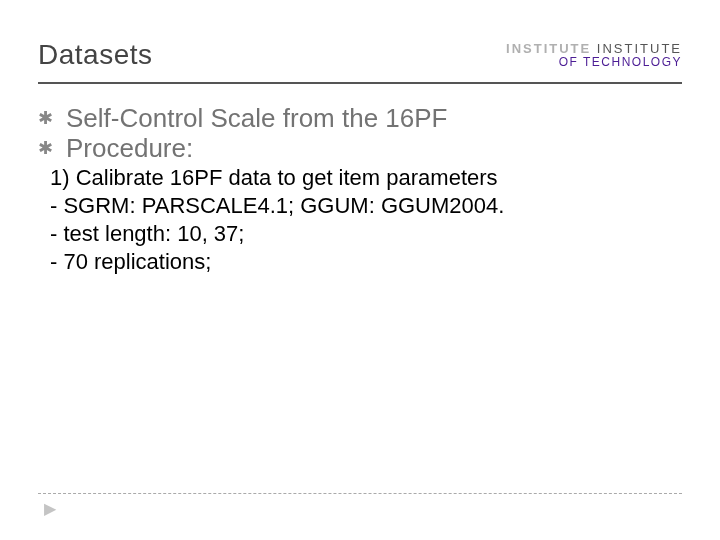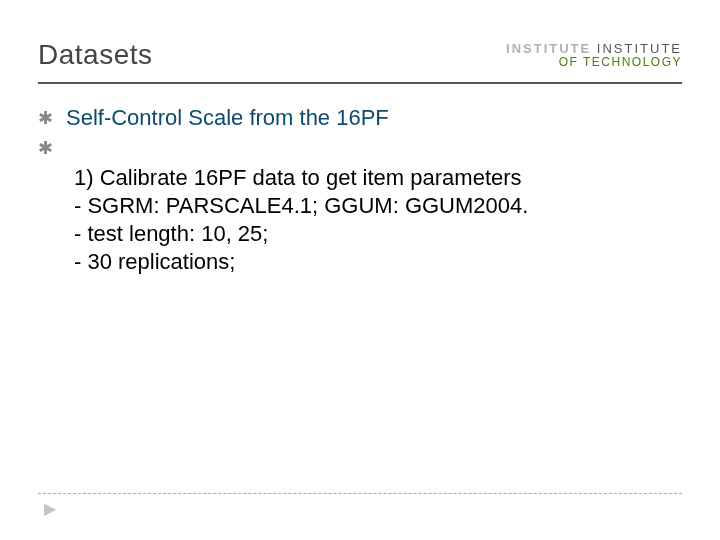--- a/index.html
+++ b/index.html
@@ -42,21 +42,21 @@
     color: #b0b0b0;
     font-size: 13px;
     letter-spacing: 2px;
     font-weight: 600;
   }
   .logo-strong {
     color: #555;
     font-weight: 400;
   }
   .logo-bottom {
-    color: #4d7c0f;
+    color: #4c1d95;
     font-size: 12px;
     letter-spacing: 1.5px;
     font-weight: 500;
   }
   .rule {
     position: absolute;
     left: 38px;
     right: 38px;
     top: 82px;
     border-top: 2px solid #555;
@@ -75,26 +75,26 @@
   .marker {
     width: 28px;
     flex: 0 0 28px;
     font-size: 18px;
     color: #888;
     line-height: 28px;
     text-align: left;
     font-family: "Segoe UI Symbol", "Arial", sans-serif;
   }
   .bullet-text {
-    font-size: 22px;
+    font-size: 26px;
     line-height: 28px;
-    color: #0c4a6e;
+    color: #737373;
   }
   .cont {
-    margin-left: 36px;
+    margin-left: 12px;
     font-size: 22px;
     line-height: 28px;
     color: #000;
   }
   .footer-rule {
     position: absolute;
     left: 38px;
     right: 38px;
     bottom: 46px;
     border-top: 1px dashed #aaa;
@@ -126,25 +126,26 @@
 
   <div class="body">
 
     <div class="bullet-row">
       <div class="marker">✱</div>
       <div class="bullet-text">Self-Control Scale from the 16PF</div>
     </div>
 
     <div class="bullet-row">
       <div class="marker">✱</div>
+      <div class="bullet-text">Procedure:</div>
     </div>
 
     <div class="cont">1) Calibrate 16PF data to get item parameters</div>
     <div class="cont"> - SGRM: PARSCALE4.1; GGUM: GGUM2004.</div>
-    <div class="cont"> - test length: 10, 25;</div>
-    <div class="cont"> - 30 replications;</div>
+    <div class="cont"> - test length: 10, 37;</div>
+    <div class="cont"> - 70 replications;</div>
 
   </div>
 
   <div class="footer-rule"></div>
   <div class="footer-arrow">▶</div>
 
 </div>
 
 </body></html>

